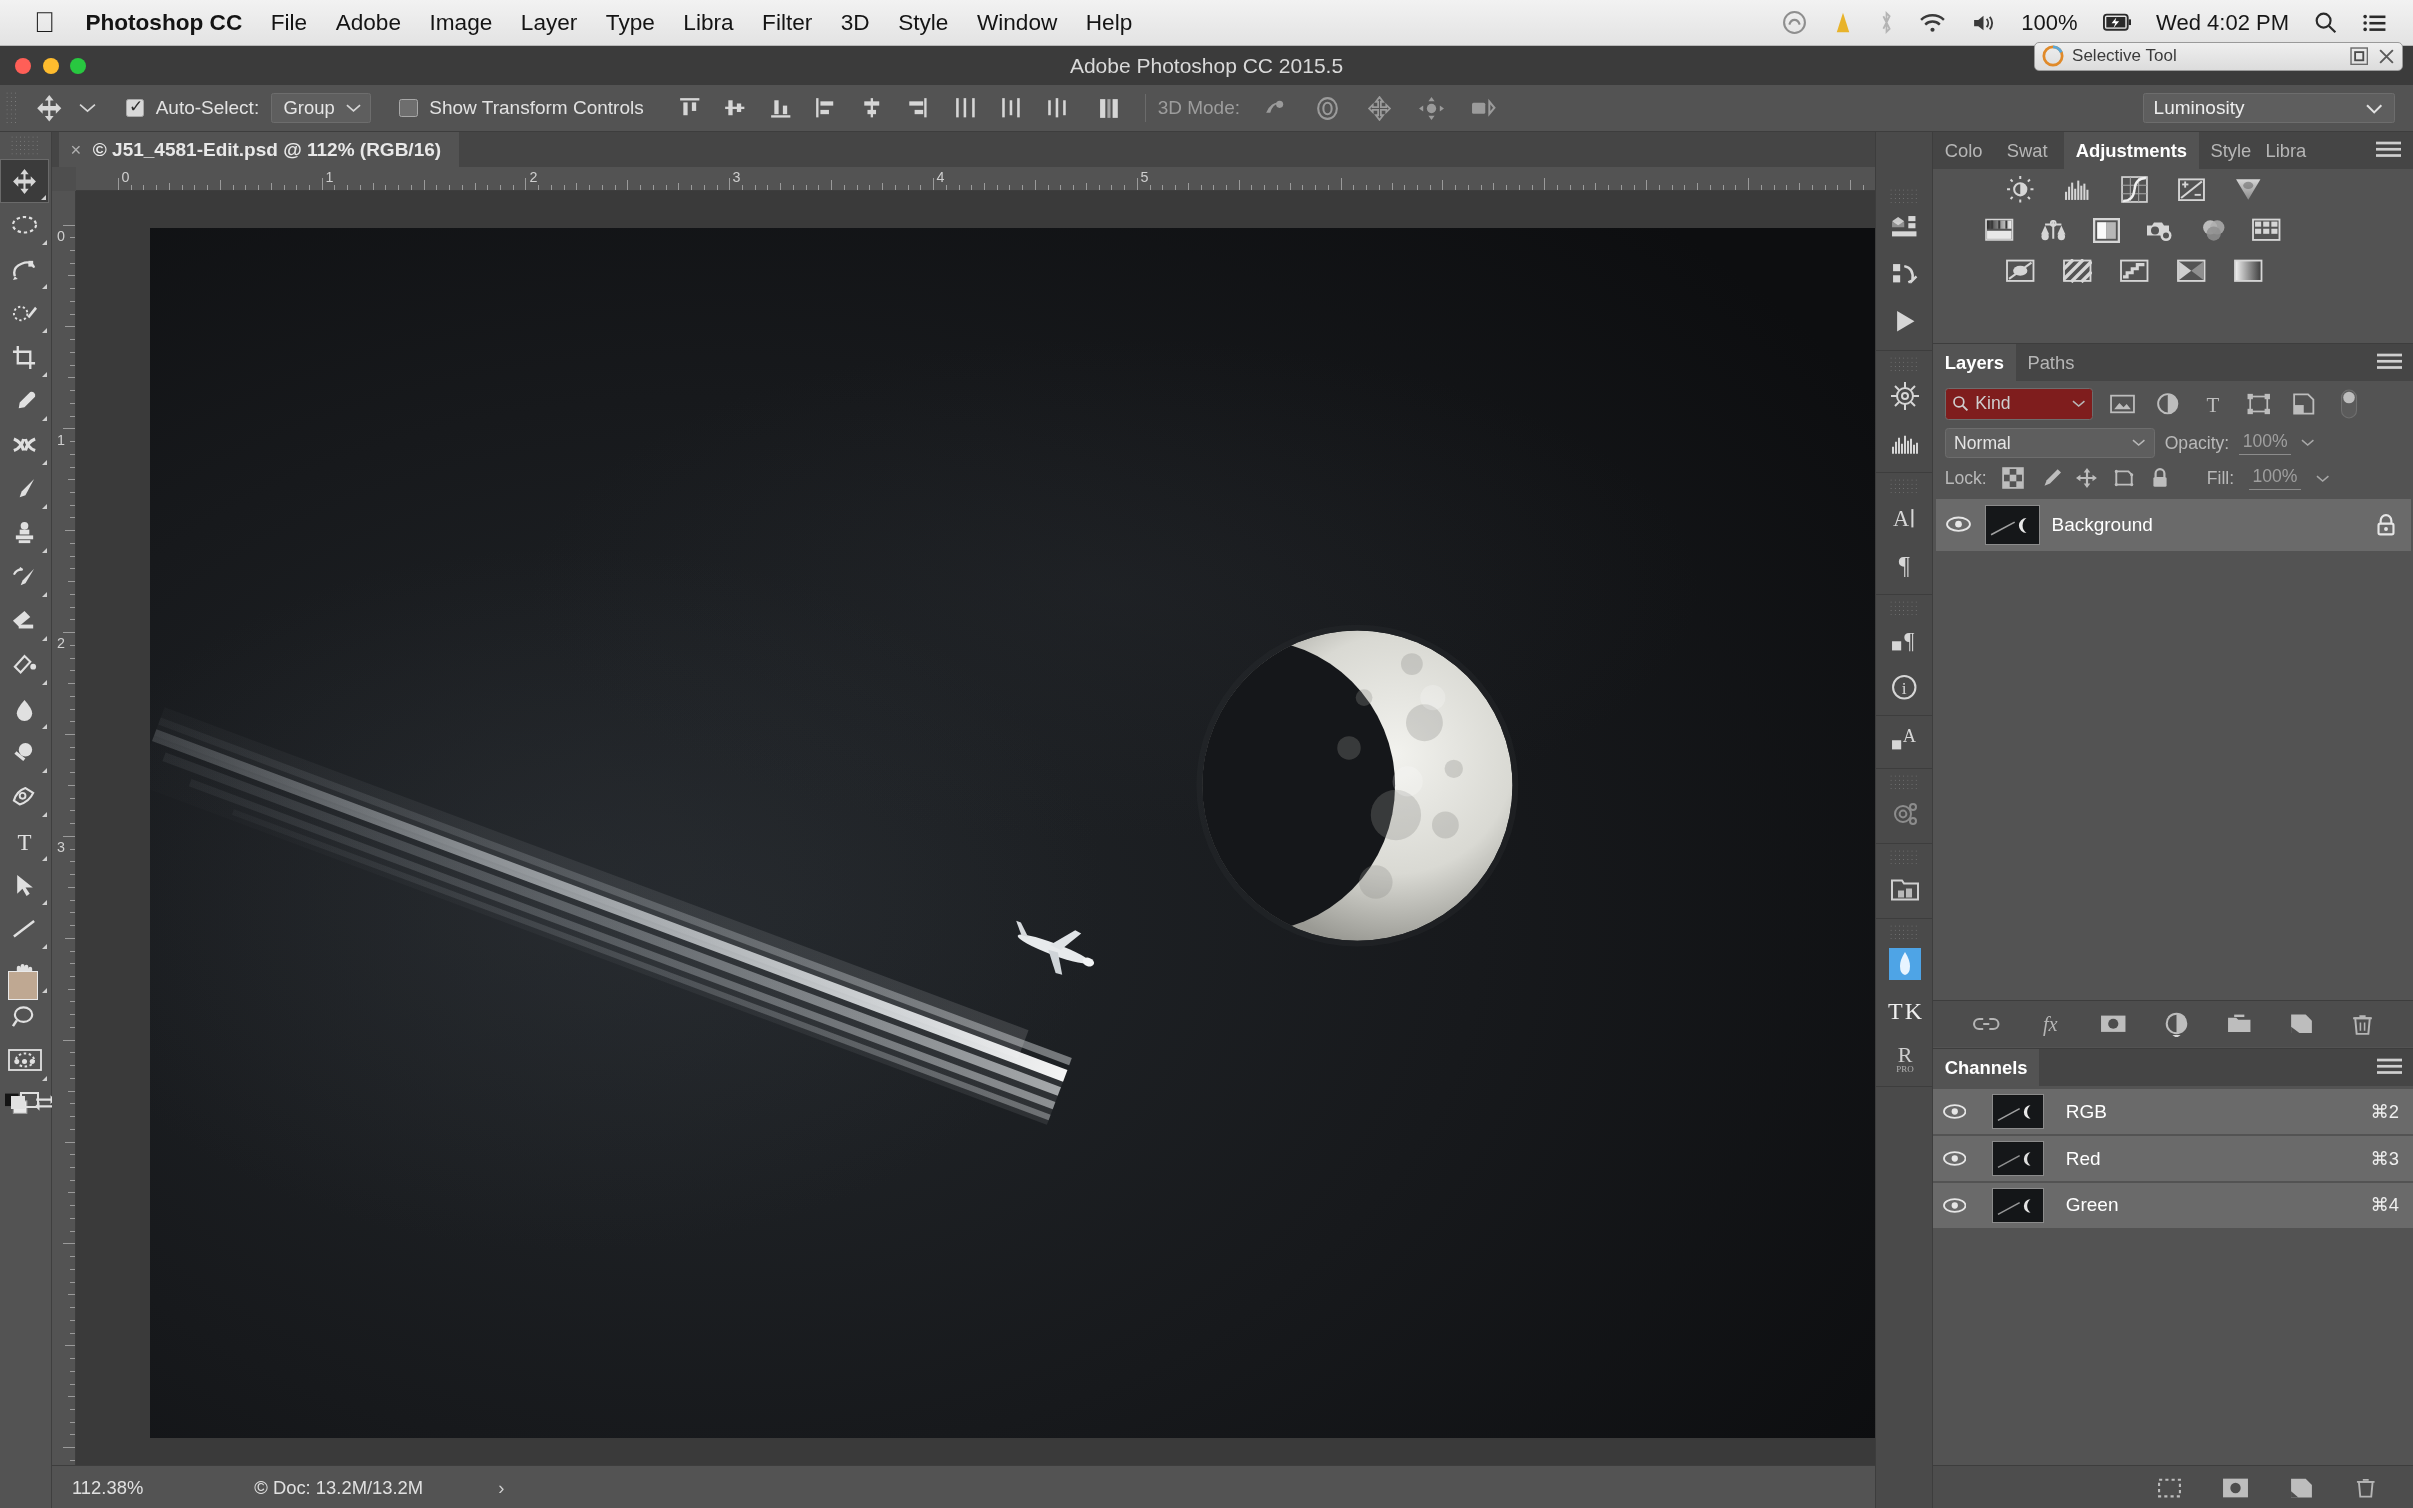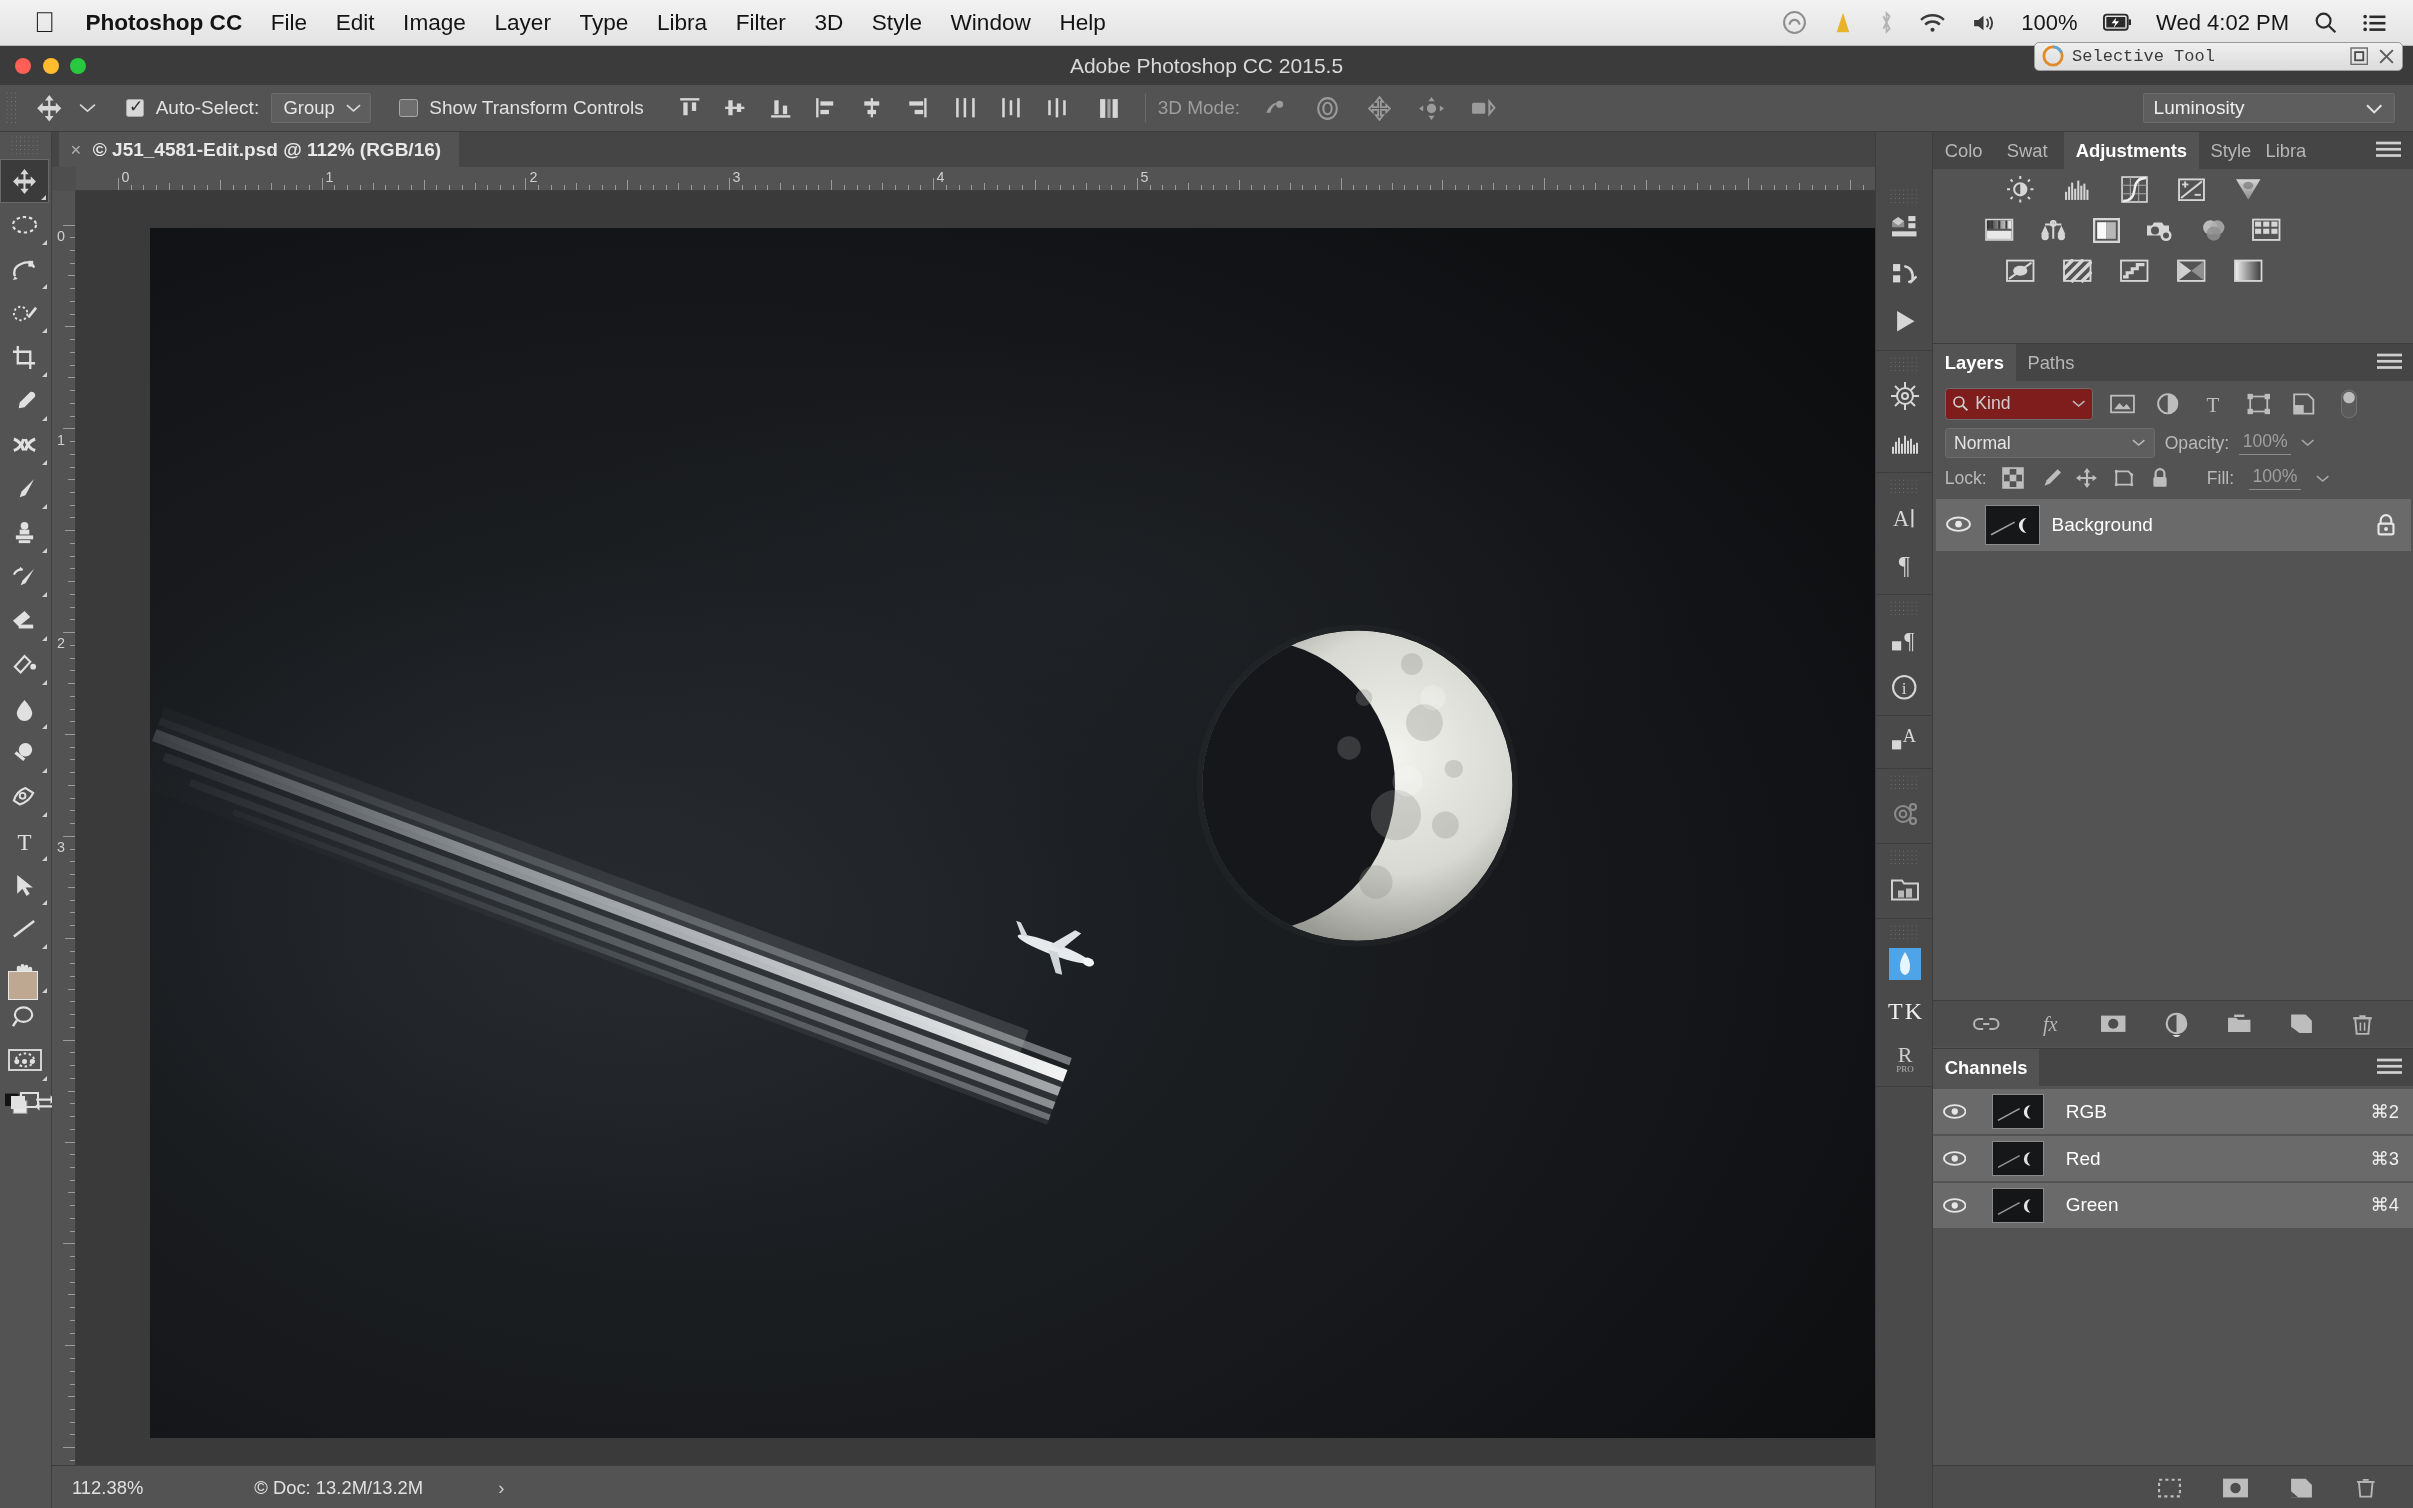--- a/index.html
+++ b/index.html
@@ -24,21 +24,21 @@
   
   #titlebar { position:absolute; top:46px; left:0; width:2413px; height:39px;
     background:#3b3b3b; display:flex; align-items:center; justify-content:center; }
   #titlebar .doc-title { font-size:21px; color:#d9d9d9; }
   #traffic { position:absolute; left:15px; top:11.7px; display:flex; gap:11.7px; }
   #traffic span { width:16px; height:16px; border-radius:50%; display:block; }
 
   
   #selective { position:absolute; left:2034px; top:42px; width:369px; height:28.5px;
     background:linear-gradient(#efefef,#dcdcdc); border:0.8px solid #9a9a9a; border-radius:5px;
-    display:flex; align-items:center; padding:0 6.7px;font-family:Liberation Mono, monospace; }
+    display:flex; align-items:center; padding:0 6.7px; }
   #selective .st-title { font-size:17px; color:#3b3b3b; margin-left:8.4px; }
   #selective .st-btns { margin-left:auto; display:flex; align-items:center; gap:10px; }
 
   
   #optionsbar { position:absolute; top:85px; left:0; width:2413px; height:47px;
     background:#535353; display:flex; align-items:center; border-bottom:0.8px solid #3d3d3d; }
   .grip { width:11.7px; height:34px; margin-left:5px;
     background-image:radial-gradient(#8d8d8d 0.8px, transparent 0.8px);
     background-size:4.2px 4.2px; opacity:.8; }
   .ob-item { display:flex; align-items:center; }
@@ -154,21 +154,21 @@
     display:flex; align-items:center; justify-content:flex-end; gap:40px; padding-right:37px;
     border-top:0.8px solid #3d3d3d; }
 </style>
 </head>
 <body>
 
 <div id="menubar">
   <div class="apple"></div>
   <div class="app-name">Photoshop CC</div>
   <div class="mi">File</div>
-  <div class="mi">Edit</div>
+  <div class="mi">Adobe</div>
   <div class="mi">Image</div>
   <div class="mi">Layer</div>
   <div class="mi">Type</div>
   <div class="mi">Libra</div>
   <div class="mi">Filter</div>
   <div class="mi">3D</div>
   <div class="mi">Style</div>
   <div class="mi">Window</div>
   <div class="mi">Help</div>
 

